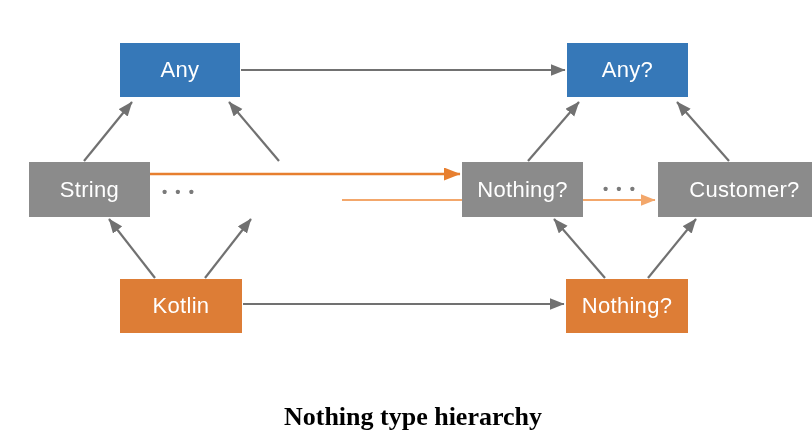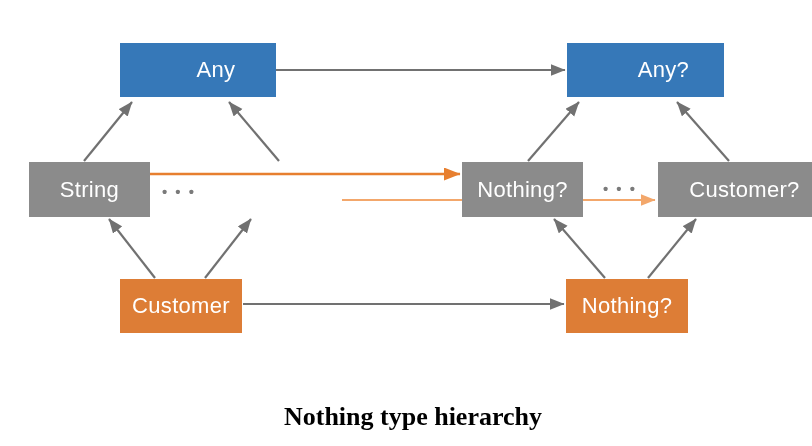--- a/index.html
+++ b/index.html
@@ -31,21 +31,21 @@
   .node {
     position: absolute;
     z-index: 2;
     display: flex;
     align-items: center;
     justify-content: center;
     color: var(--node_text, #ffffff);
     font-size: 22px;
     letter-spacing: 0.3px;
   }
-  .node-blue   { background: var(--non_null_top, #3678b8); padding-left: 36px; }
+  .node-blue   { background: var(--non_null_top, #3678b8); }
   .node-gray   { background: var(--gray_node, #8b8b8b); }
   .node-orange { background: var(--bottom_node, #dd7d36); }
 
   .ellipsis {
     position: absolute;
     z-index: 2;
     display: flex;
     align-items: center;
     justify-content: center;
     color: var(--ellipsis_dots, #7a7a7a);
@@ -119,21 +119,21 @@
 
   <div class="node node-gray" style="left:462px; top:162px; width:121px; height:55px;">
     <span>Nothing?</span>
   </div>
 
   <div class="node node-gray" style="left:658px; top:162px; width:135px; height:55px;padding-left:19px;">
     <span>Customer?</span>
   </div>
 
   <div class="node node-orange" style="left:120px; top:279px; width:122px; height:54px;">
-    <span>Customer</span>
+    <span>Kotlin</span>
   </div>
 
   <div class="node node-orange" style="left:566px; top:279px; width:122px; height:54px;">
     <span>Nothing?</span>
   </div>
 
   <div class="ellipsis" style="left:147px; top:182px;">
     <span>• • •</span>
   </div>
   <div class="ellipsis" style="left:588px; top:179px;">

